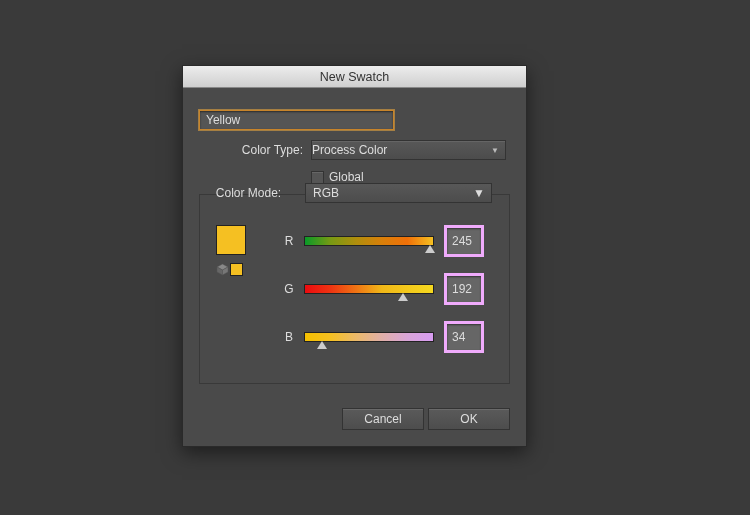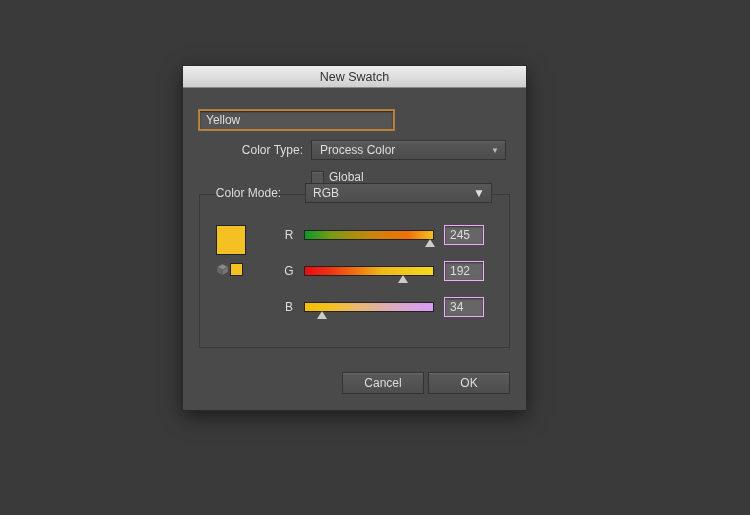--- a/index.html
+++ b/index.html
@@ -61,21 +61,21 @@
   }
   .dropdown {
     height: 20px;
     width: 195px;
     background: linear-gradient(#585858, #4c4c4c);
     border: 1px solid #333;
     color: #ddd;
     display: flex;
     align-items: center;
     justify-content: space-between;
-    padding: 0 6px 0 8px;
+    padding: 0 6px 0 0;
     font-size: 12px;
     box-shadow: inset 0 1px 0 rgba(255,255,255,0.08);
   }
   .dropdown .arrow {
     font-size: 8px;
     color: #bbb;
   }
   .checkbox {
     width: 13px;
     height: 13px;
@@ -167,23 +167,23 @@
     top: 8px;
     width: 0;
     height: 0;
     border-left: 5px solid transparent;
     border-right: 5px solid transparent;
     border-bottom: 8px solid #ccc;
     transform: translateX(-5px);
   }
   .val-input {
     width: 40px;
-    height: 20px;
+    height: 32px;
     background: #666;
-    border: 1px solid #f0abfc;
+    border: 3px solid #f0abfc;
     color: #ddd;
     padding: 0 5px;
     font-size: 12px;
     margin-left: 10px;
     box-shadow: inset 0 1px 2px rgba(0,0,0,0.5);
   }
   .footer {
     display: flex;
     justify-content: flex-end;
     gap: 4px;

